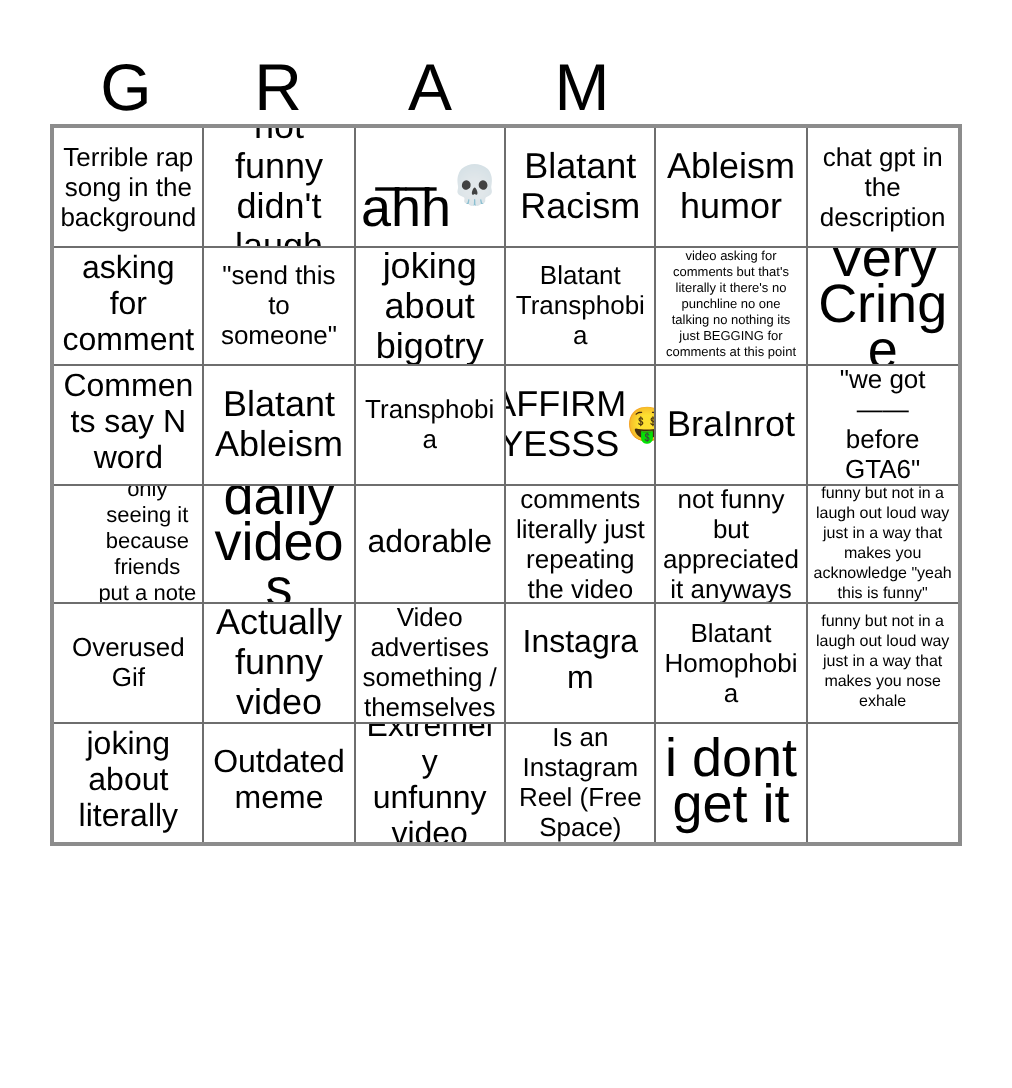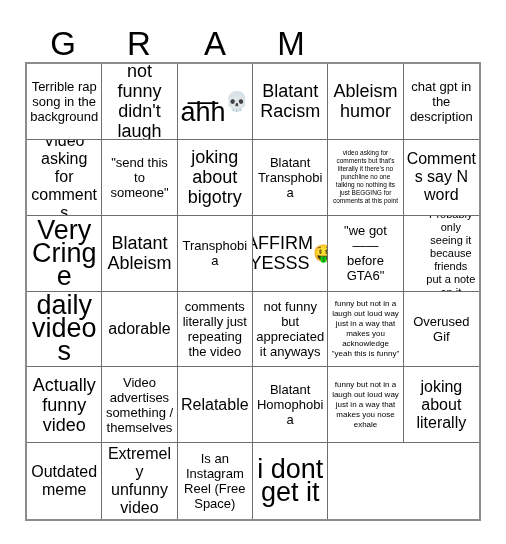--- a/index.html
+++ b/index.html
@@ -46,21 +46,21 @@
   .header-letter.blank {
     color: transparent;
   }
 
   
   #bingo-grid {
     position: absolute;
     left: 25px;
     top: 62px;
     width: 456px;
-    height: 459px;
+    height: 361px;
     box-sizing: border-box;
     border-top: 2px solid #8c8c8c;
     border-left: 2px solid #8c8c8c;
     border-right: 2px solid #8c8c8c;
     border-bottom: 2px solid #8c8c8c;
     display: grid;
     grid-template-columns: repeat(6, 1fr);
     grid-template-rows: repeat(6, 1fr);
   }
 
@@ -152,35 +152,38 @@
       </div>
       <div class="bingo-cell fs-xl">
         <span class="cell-inner">joking about bigotry</span>
       </div>
       <div class="bingo-cell fs-md">
         <span class="cell-inner">Blatant Transphobia</span>
       </div>
       <div class="bingo-cell fs-xxs">
         <span class="cell-inner">video asking for comments but that's literally it there's no punchline no one talking no nothing its just BEGGING for comments at this point</span>
       </div>
+      <div class="bingo-cell fs-xxl">
+        <span class="cell-inner">Very Cringe</span>
+      </div>
       <div class="bingo-cell fs-lg">
         <span class="cell-inner">Comments say N word</span>
-      </div>
-      <div class="bingo-cell fs-xxl">
-        <span class="cell-inner">Very Cringe</span>
       </div>
       <div class="bingo-cell fs-xl">
         <span class="cell-inner">Blatant Ableism</span>
       </div>
       <div class="bingo-cell fs-md">
         <span class="cell-inner">Transphobia</span>
       </div>
       <div class="bingo-cell fs-xl">
         <span class="cell-inner">AFFIRM YESSS</span>
         <span class="cell-emoji">🤑</span>
+      </div>
+      <div class="bingo-cell fs-xl">
+        <span class="cell-inner">BraInrot</span>
       </div>
       <div class="bingo-cell fs-md">
         <span class="cell-inner">"we got
 ——
 before GTA6"</span>
       </div>
       <div class="bingo-cell fs-sm">
         <span class="cell-inner">Probably only seeing it because friends put a note on it</span>
       </div>
       <div class="bingo-cell fs-xxl">
@@ -201,21 +204,21 @@
       <div class="bingo-cell fs-md">
         <span class="cell-inner">Overused Gif</span>
       </div>
       <div class="bingo-cell fs-xl">
         <span class="cell-inner">Actually funny video</span>
       </div>
       <div class="bingo-cell fs-md">
         <span class="cell-inner">Video advertises something / themselves</span>
       </div>
       <div class="bingo-cell fs-lg">
-        <span class="cell-inner">Relatable</span>
+        <span class="cell-inner">Instagram</span>
       </div>
       <div class="bingo-cell fs-md">
         <span class="cell-inner">Blatant Homophobia</span>
       </div>
       <div class="bingo-cell fs-xs">
         <span class="cell-inner">funny but not in a laugh out loud way just in a way that makes you nose exhale</span>
       </div>
       <div class="bingo-cell fs-lg">
         <span class="cell-inner">joking about literally</span>
       </div>

